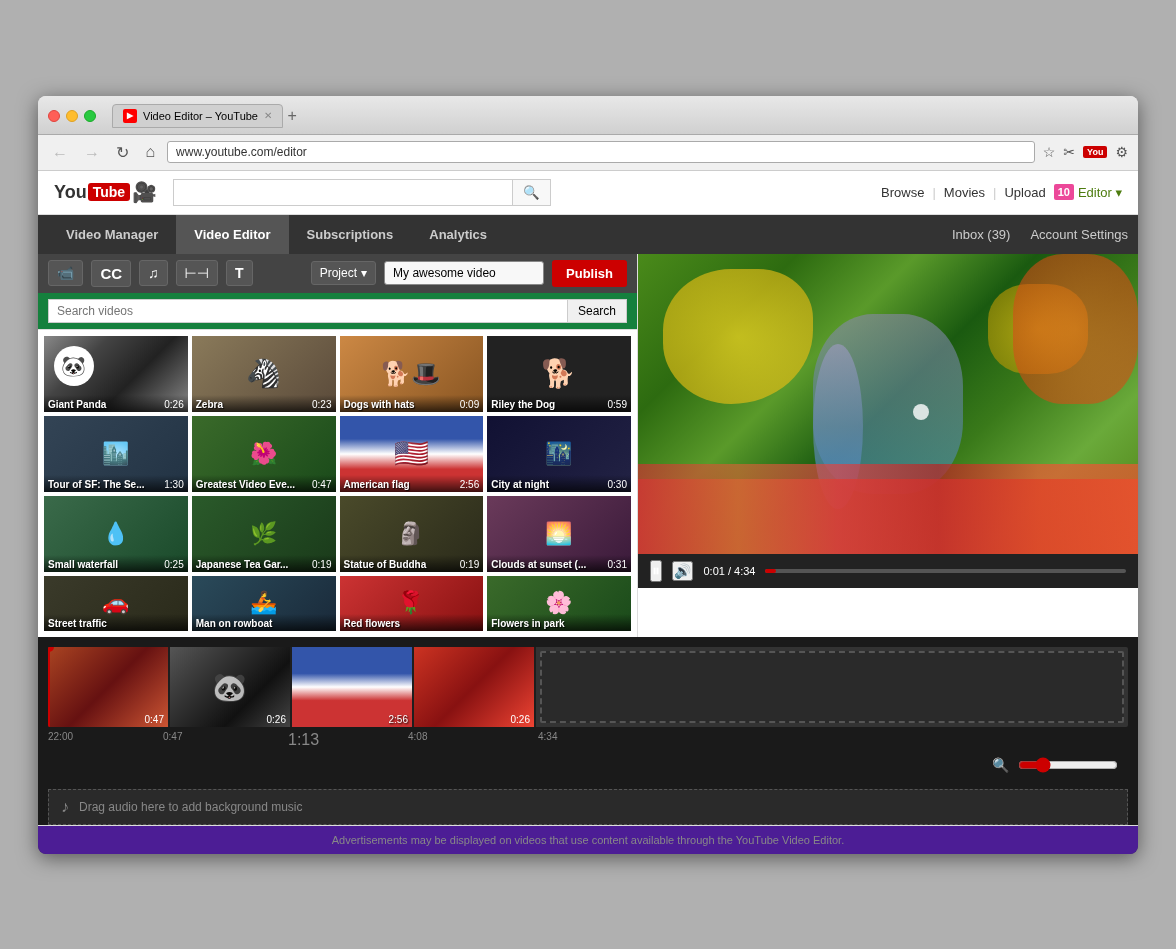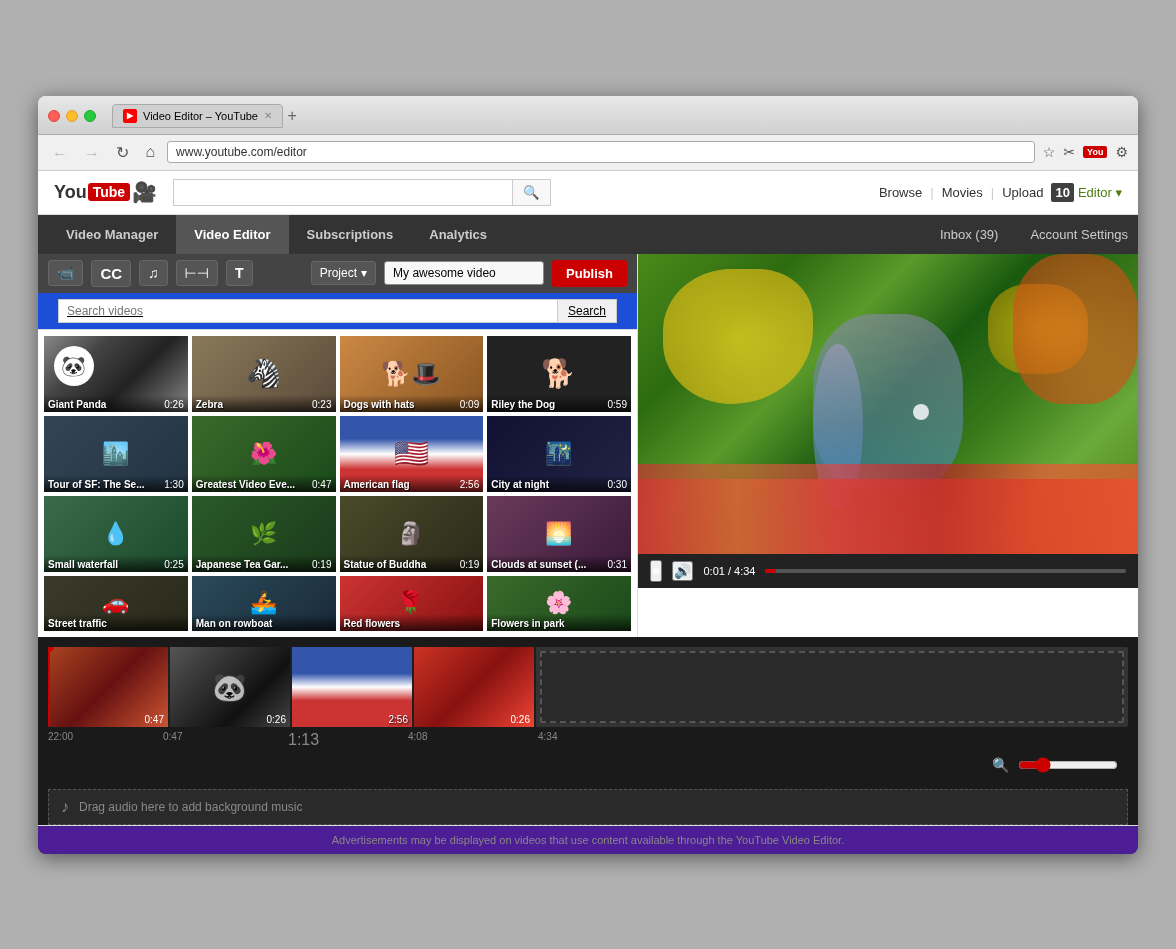--- a/index.html
+++ b/index.html
@@ -87,21 +87,21 @@
       padding: 0 10px;
     }
     .nav-tab {
       color: #ccc;
       padding: 12px 18px;
       cursor: pointer;
       font-size: 13px;
       font-weight: bold;
     }
     .nav-tab.active { background: #555; color: white; }
-    .nav-tabs-right { margin-left: auto; display: flex; gap: 32px; }
+    .nav-tabs-right { margin-left: auto; display: flex; gap: 20px; }
     .nav-tab-right { color: #ccc; padding: 12px 0; cursor: pointer; font-size: 13px; }
     
     .main-content {
       background: #2a2a2a;
       display: flex;
       flex-direction: column;
     }
     .editor-top {
       display: flex;
       background: white;
@@ -127,24 +127,23 @@
       padding: 4px 8px;
       cursor: pointer;
       font-size: 14px;
     }
     .toolbar-right { margin-left: auto; display: flex; align-items: center; gap: 8px; }
     .project-dropdown { display: flex; align-items: center; background: #555; border: 1px solid #666; border-radius: 3px; padding: 4px 8px; color: white; font-size: 12px; cursor: pointer; gap: 4px; }
     .project-name-input { border: 1px solid #888; border-radius: 3px; padding: 4px 8px; font-size: 12px; width: 160px; background: #f8f8f8; }
     .publish-btn { background: #cc0000; color: white; border: none; border-radius: 3px; padding: 6px 14px; font-size: 13px; font-weight: bold; cursor: pointer; }
     .search-row {
       display: flex;
-      padding: 6px 20px;
+      padding: 6px 10px;
       border-bottom: 1px solid #ddd;
-      background: #1d4ed8;
-      text-decoration: underline;
+      background: #15803d;
     }
     .video-search { flex: 1; border: 1px solid #ccc; padding: 4px 8px; font-size: 12px; outline: none; }
     .search-btn { background: #f0f0f0; border: 1px solid #ccc; border-left: none; padding: 4px 10px; cursor: pointer; font-size: 12px; }
     
     .video-grid {
       display: grid;
       grid-template-columns: repeat(4, 1fr);
       gap: 0;
       padding: 4px;
       background: white;
@@ -298,21 +297,21 @@
       <input class="yt-search" placeholder="" style="width: 340px;">
       <button class="yt-search-btn">🔍</button>
     </div>
     <div class="yt-header-nav">
       <span class="yt-header-link">Browse</span>
       <span class="yt-header-sep">|</span>
       <span class="yt-header-link">Movies</span>
       <span class="yt-header-sep">|</span>
       <span class="yt-header-link">Upload</span>
       <div class="yt-editor-btn">
-        <span style="background:#404040;color:white;padding:2px 4px;font-size:13px;font-weight:bold;border-radius:2px;">10</span>
+        <span style="background:#ec4899;color:white;padding:2px 4px;font-size:11px;font-weight:bold;border-radius:2px;">10</span>
         <span style="color:#4d7c0f;font-size:13px;">Editor ▾</span>
       </div>
     </div>
   </div>
 
   <div class="nav-tabs">
     <div class="nav-tab">Video Manager</div>
     <div class="nav-tab active">Video Editor</div>
     <div class="nav-tab">Subscriptions</div>
     <div class="nav-tab">Analytics</div>

